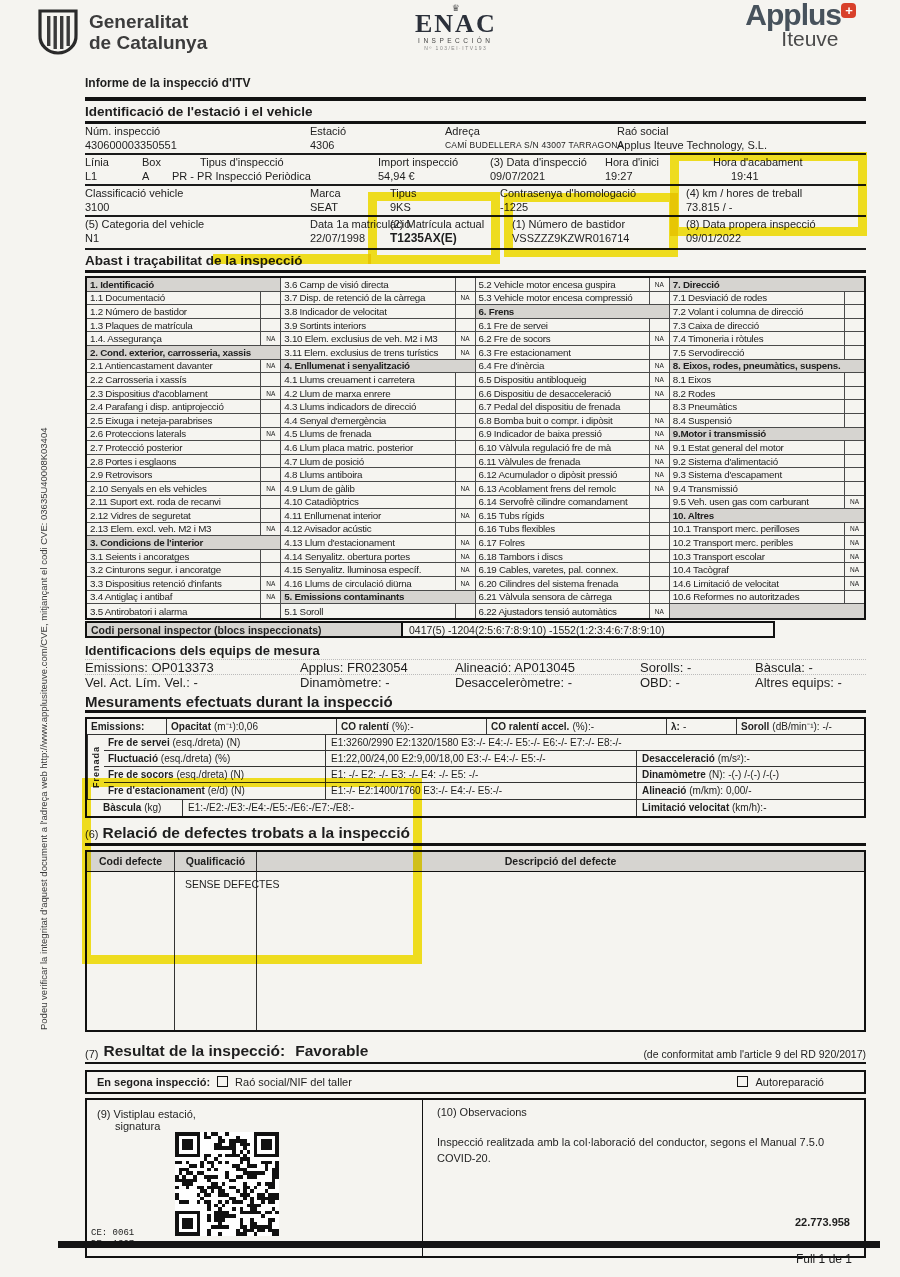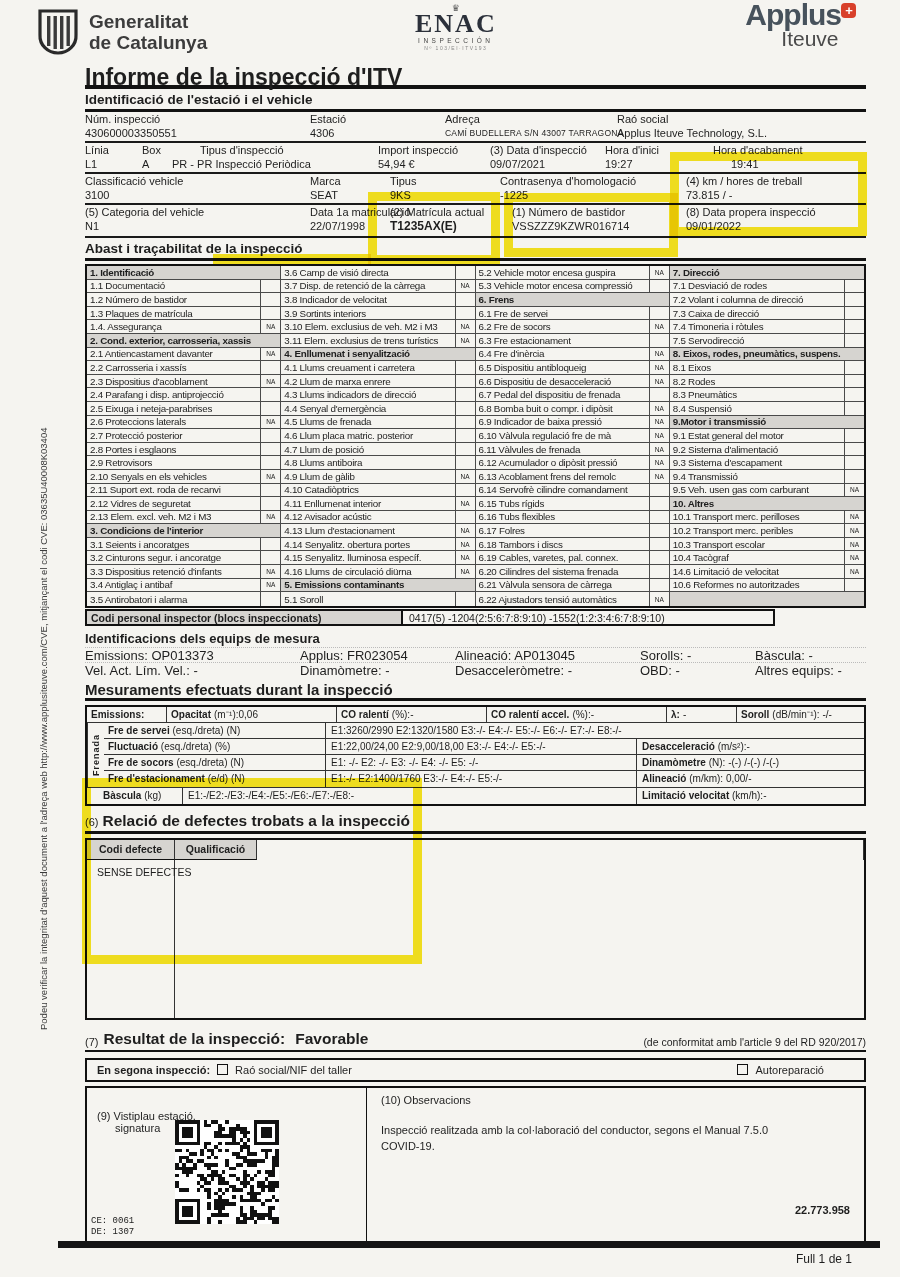--- a/index.html
+++ b/index.html
@@ -19,21 +19,21 @@
   .crown{font-size:9px;line-height:8px;color:#555}
   .enac-name{font-family:"Liberation Serif",serif;font-weight:700;font-size:26px;letter-spacing:2px;line-height:24px}
   .enac-sub{font-size:6.5px;letter-spacing:3.5px;color:#444;margin-top:1px}
   .enac-num{font-size:5px;letter-spacing:1.5px;color:#888;margin-top:1px}
   .applus{position:absolute;right:10px;top:2px;line-height:26px}
   .ap-main{font-size:30px;font-weight:700;color:#47525c;letter-spacing:-1px}
   .ap-plus{display:inline-block;font-size:13px;font-weight:700;color:#fff;background:#d8402a;border-radius:4px;
     width:15px;height:15px;line-height:15px;text-align:center;vertical-align:top;margin-top:1px}
   .ap-sub{font-size:21px;color:#4a4a4a;margin-top:-2px;margin-left:36px}
   
-  .doc-title{margin-top:2px;font-size:23px;font-weight:700;border-bottom:4px solid #121212;padding-bottom:3px;height:25px}
+  .doc-title{margin-top:14px;font-size:12px;font-weight:700;border-bottom:4px solid #121212;padding-bottom:3px;height:25px}
   .sec-head{margin-top:3px;font-size:13.5px;font-weight:700;border-bottom:3px solid #121212;padding-bottom:1px;height:20px}
   
   .id-table{border-bottom:2px solid #1a1a1a}
   .id-row{position:relative;height:31px;border-bottom:2px solid #1a1a1a}
   .id-row:last-child{border-bottom:none}
   .cell{position:absolute;top:1px}
   .flabel{font-size:11px;color:#222;line-height:13px;white-space:nowrap}
   .fvalue{font-size:11px;line-height:15px;white-space:nowrap}
   .fvalue.small{font-size:8.5px;letter-spacing:.2px}
   .fvalue.bold{font-weight:700;font-size:12px}
@@ -98,21 +98,21 @@
   .res-head .pfx{font-size:11px;margin-right:5px}
   .res-head b{font-size:15.5px}
   .res-val{font-size:15.5px;font-weight:700;margin-left:10px}
   .res-note{margin-left:auto;font-size:10.5px}
   
   .seg-box{margin-top:6px;height:24px;border:2px solid #111;display:flex;align-items:center;padding:0 10px;font-size:11px;gap:7px}
   .chk{width:11px;height:11px;border:1.6px solid #111;display:inline-block;flex:none}
   .seg-right{margin-left:auto;display:flex;gap:8px;padding-right:30px}
   
   .bot-box{margin-top:4px;height:160px;border:2px solid #111;display:flex}
-  .bb-left{width:280px;border-right:1.5px solid #111;position:relative;padding:22px 0 0 10px;font-size:11px}
+  .bb-left{width:336px;border-right:1.5px solid #111;position:relative;padding:8px 0 0 10px;font-size:11px}
   .bb-left .l2{padding-left:18px}
   .qr{position:absolute;left:88px;top:32px;width:104px;height:104px;background:#fff}
   .qr svg{width:100%;height:100%}
   .cede{position:absolute;left:4px;bottom:6px;font-family:"Liberation Mono",monospace;font-size:9px;line-height:11px;color:#222}
   .bb-right{flex:1;position:relative;padding:6px 12px 0 14px;font-size:11px}
   .obs-text{margin-top:16px;font-size:11px;line-height:16px;max-width:560px}
   .bb-num{position:absolute;right:14px;bottom:28px;font-weight:700;font-size:11px}
   
   .scan-bar{position:absolute;left:58px;top:1241px;width:822px;height:7px;background:#141414}
   .page-foot{position:absolute;right:48px;top:1252px;font-size:12px}
@@ -871,20 +871,21 @@
         <span class="m-extra"><b class="lbl">Limitació velocitat</b>&nbsp;<span>(km/h):-</span></span>
       </div>
     </div>
 
     <div class="def-head">
       <span class="pfx">(6)</span><b>Relació de defectes trobats a la inspecció</b>
     </div>
     <div class="def-table">
       <div class="def-h def-h1">Codi defecte</div>
       <div class="def-h def-h2">Qualificació</div>
+      <div class="def-h">Descripció del defecte</div>
       <div class="def-body def-c1"></div>
       <div class="def-body def-c2">
           <span class="nodef">SENSE DEFECTES</span>
         </div>
       <div class="def-body"></div>
     </div>
 
     <div class="res-head">
       <span class="pfx">(7)</span>
       <b>Resultat de la inspecció:</b>
@@ -1195,21 +1196,21 @@
             </svg></div>
         <div class="cede">
           <div>CE: 0061</div>
           <div>DE: 1307</div>
         </div>
       </div>
       <div class="bb-right">
         <div>(10) Observacions</div>
         <div class="obs-text">
           <div>Inspecció realitzada amb la col·laboració del conductor, segons el Manual 7.5.0</div>
-          <div>COVID-19.</div>
+          <div>COVID-20.</div>
         </div>
         <div class="bb-num">22.773.958</div>
       </div>
     </div>
   </div>
 
   <div class="scan-bar"></div>
   <div class="page-foot">Full 1 de 1</div>
 
   <div class="hl hl1"></div>

